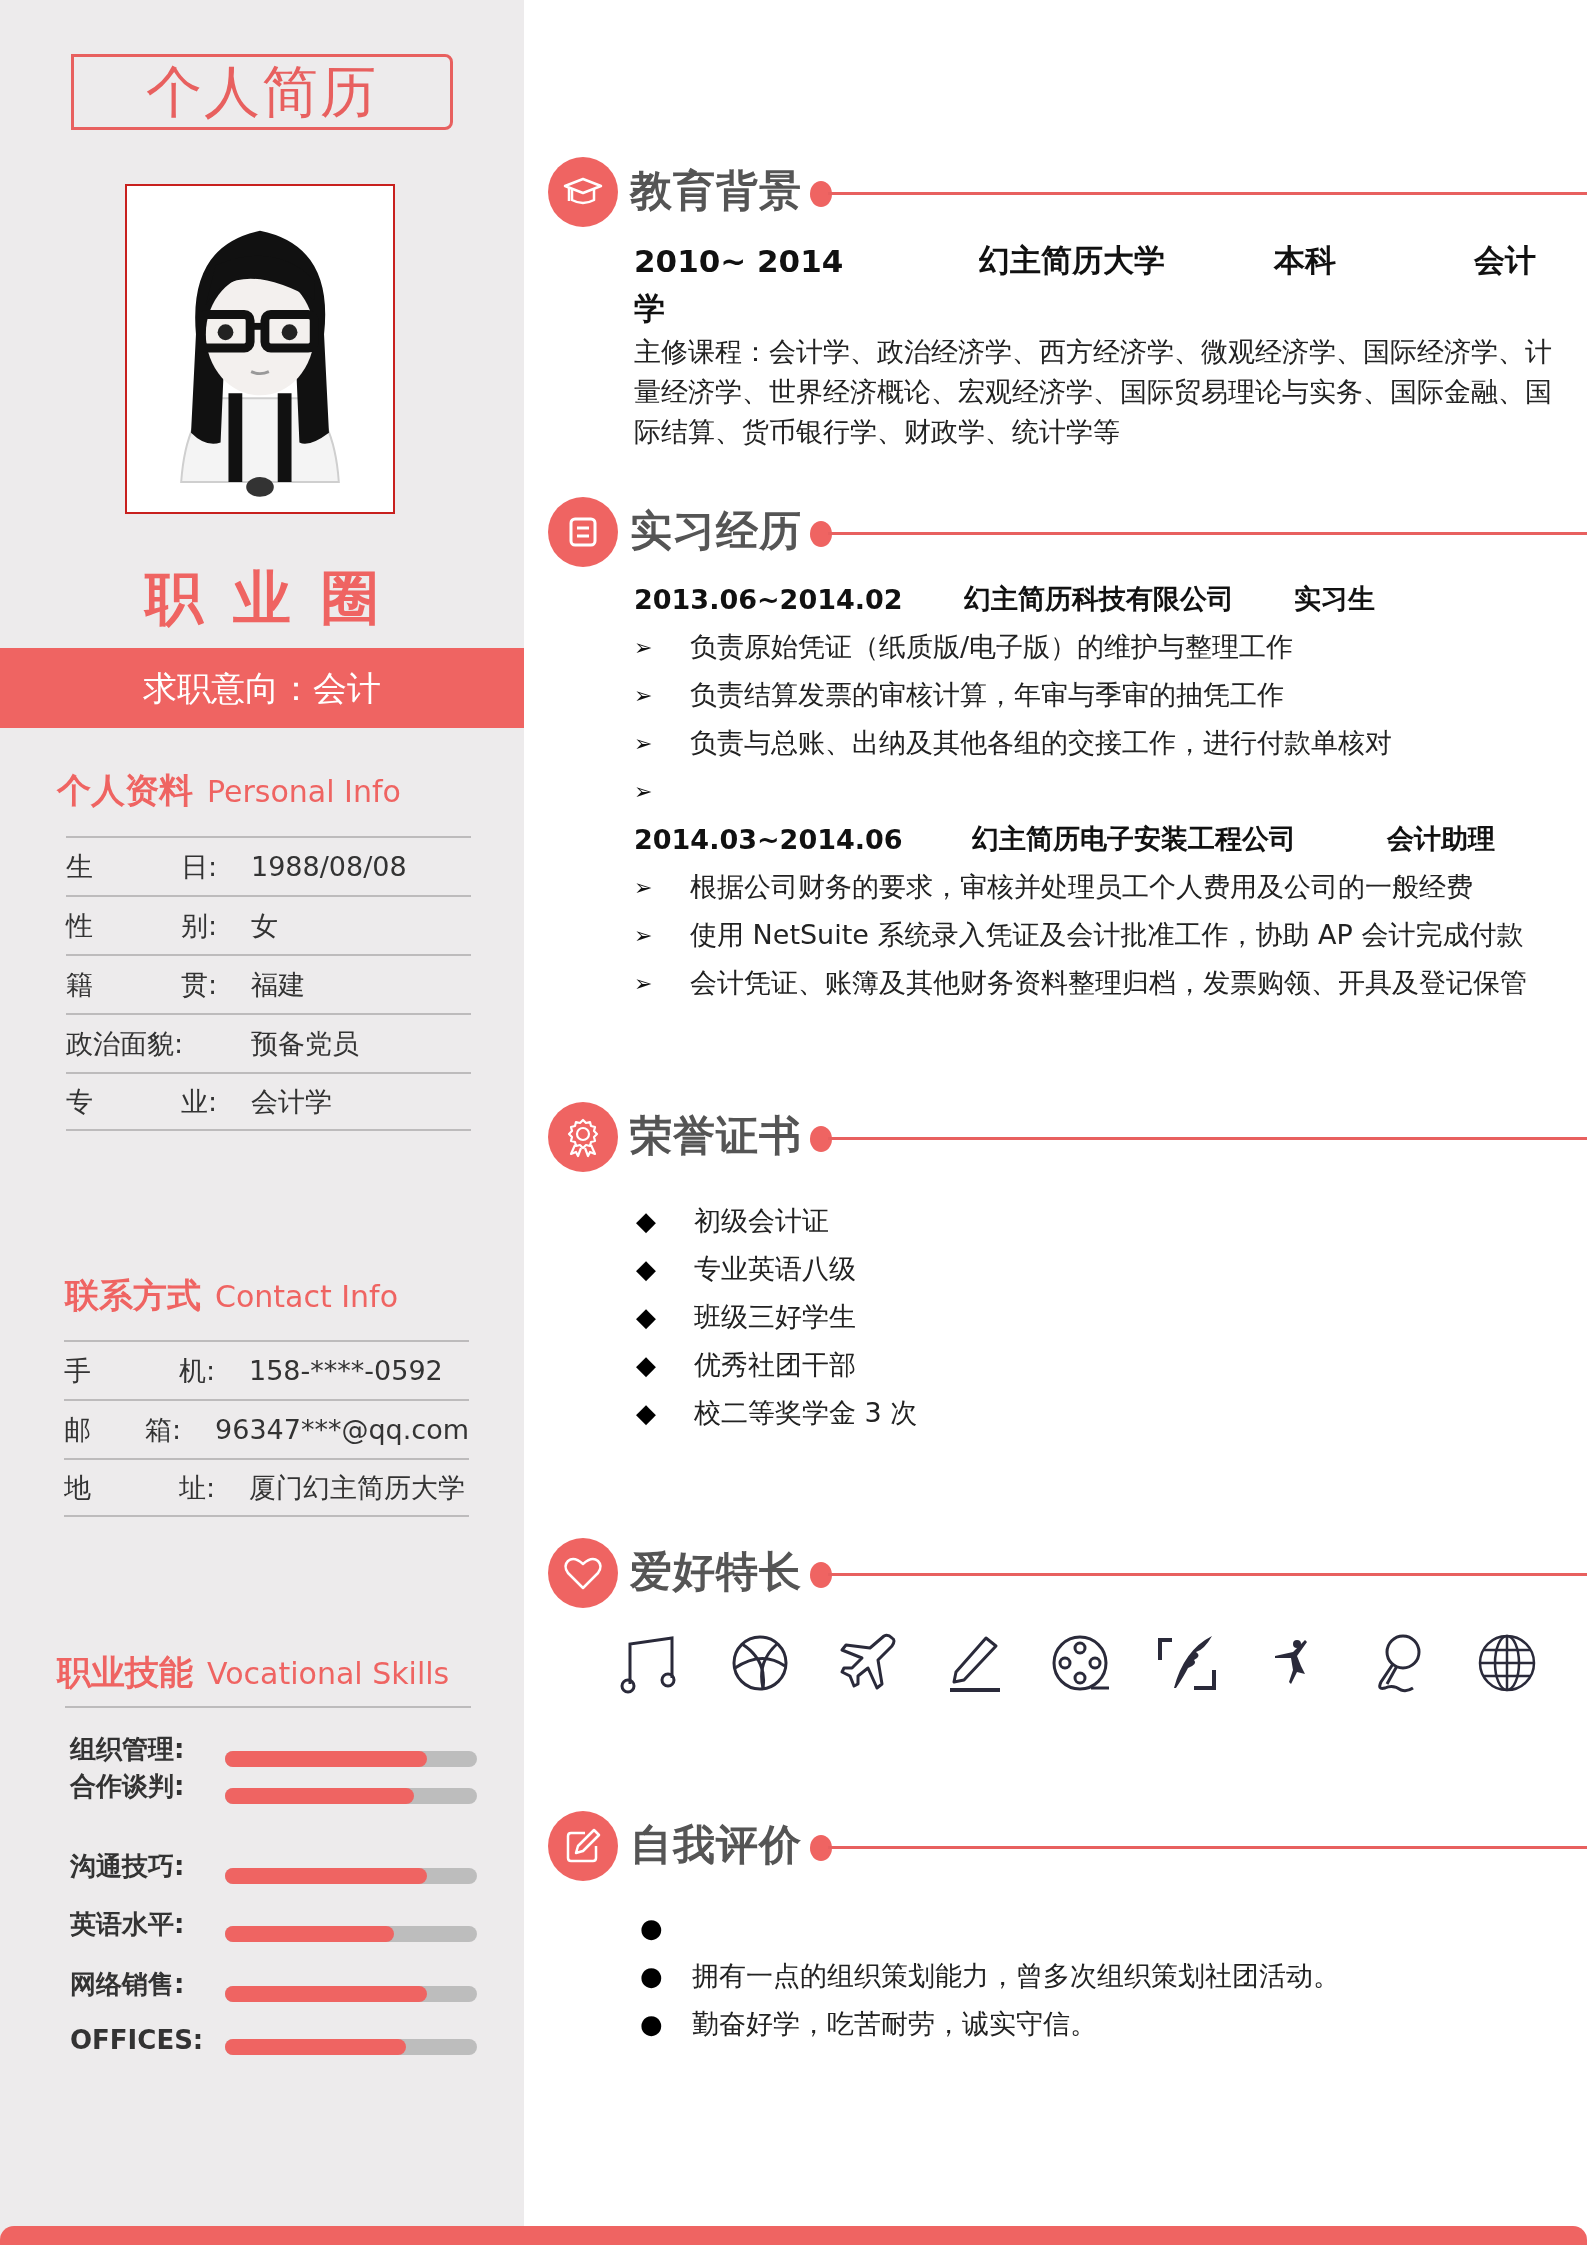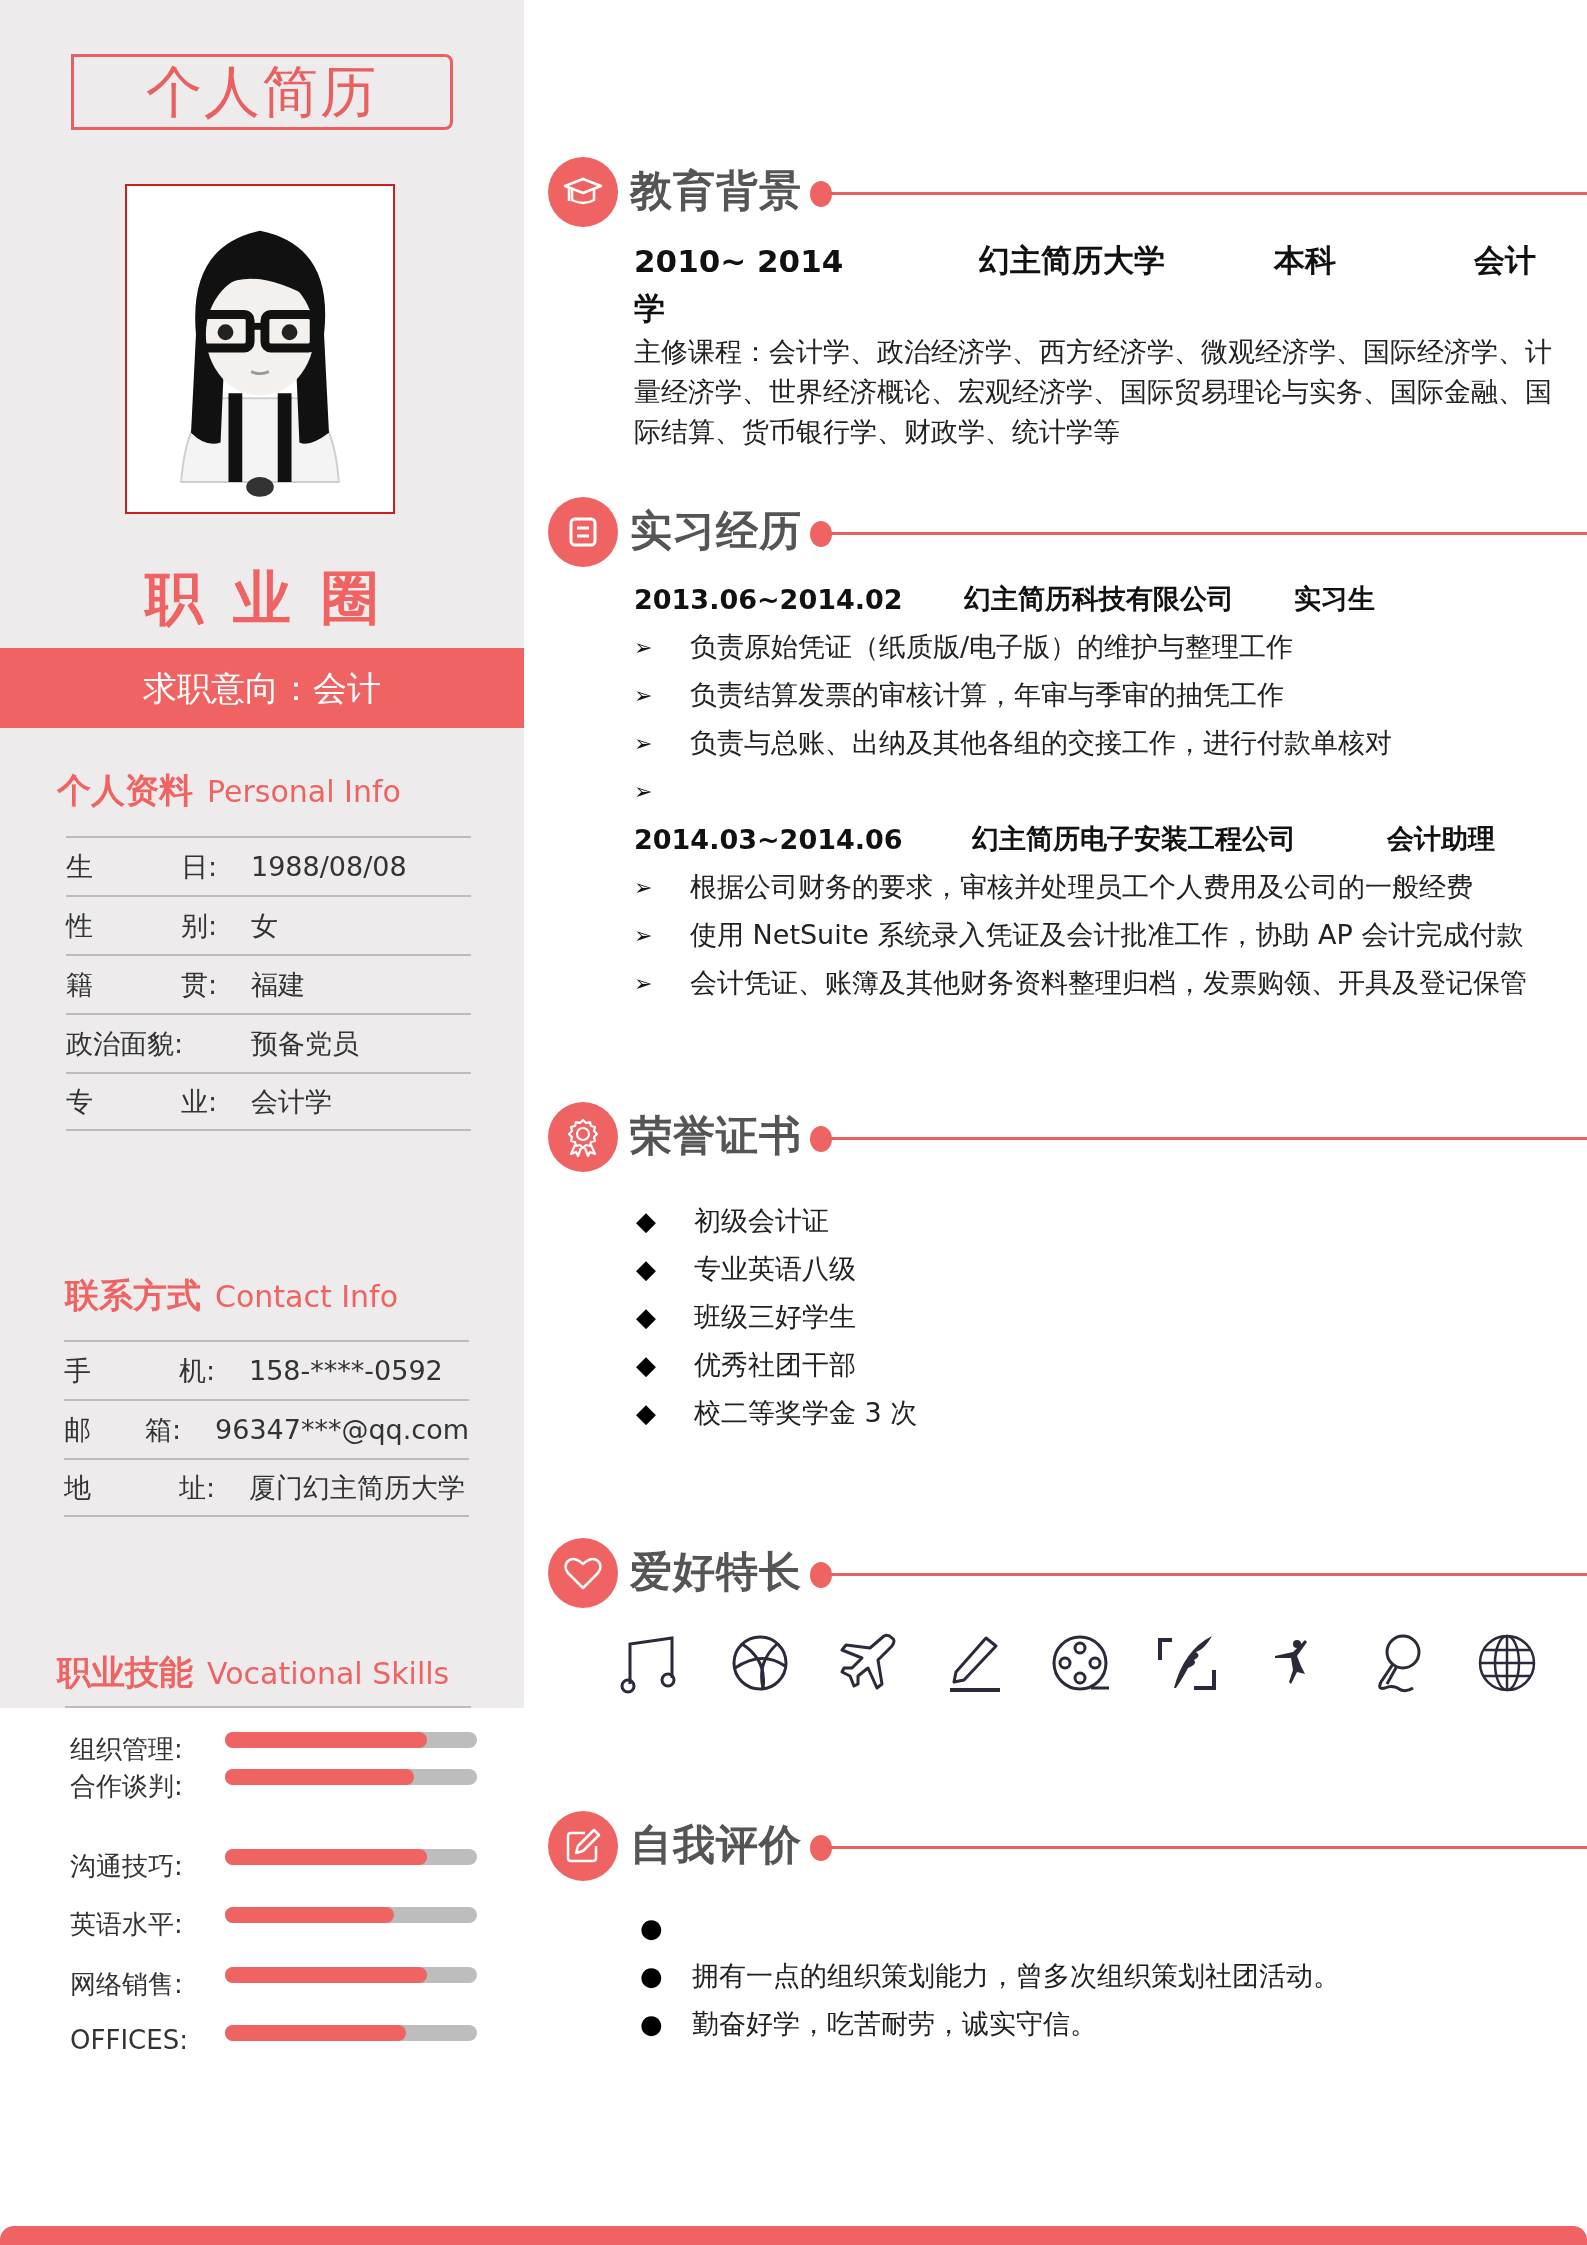--- a/index.html
+++ b/index.html
@@ -1,19 +1,19 @@
 <!DOCTYPE html>
 <html><head>
 <meta charset="utf-8">
 <style>
   * { box-sizing: border-box; margin: 0; padding: 0; }
   html, body { width: 1587px; height: 2245px; background: #ffffff; overflow: hidden; }
   body { position: relative; font-family: "DejaVu Sans", "Liberation Sans", sans-serif; color: #333; }
 
-  .sidebar { position: absolute; left: 0; top: 0; width: 524px; height: 1708px; background: #edebec; }
+  .sidebar { position: absolute; left: 0; top: 0; width: 524px; height: 2245px; background: #edebec; }
   .main { position: absolute; left: 524px; top: 0; width: 1063px; height: 2245px; background: #ffffff; }
   .footer-bar { position: absolute; left: 0; top: 2226px; width: 1587px; height: 30px; background: #ef6462; border-radius: 14px 14px 0 0; }
 
   
   .resume-title { position: absolute; left: 71px; top: 54px; width: 382px; height: 76px; border: 3px solid #e8605f; border-radius: 0 8px 8px 0; color: #e8605f; font-size: 56px; text-align: center; line-height: 70px; letter-spacing: 2px; }
   .photo { position: absolute; left: 125px; top: 184px; width: 270px; height: 330px; border: 2px solid #c8201e; background: #fff; overflow: hidden; }
   .photo svg { width: 100%; height: 100%; display: block; }
   .name { position: absolute; left: 0; top: 560px; width: 524px; text-align: center; font-size: 58px; font-weight: bold; color: #ef6462; letter-spacing: 30px; padding-left: 30px; }
   .objective-bar { position: absolute; left: 0; top: 648px; width: 524px; height: 80px; background: #ef6462; color: #fff; font-size: 34px; text-align: center; line-height: 80px; }
 
@@ -21,21 +21,21 @@
   .side-heading .cn { font-size: 34px; font-weight: bold; color: #ef6462; }
   .side-heading .en { font-size: 30px; color: #ef6462; margin-left: 14px; }
 
   .info-table { position: absolute; left: 66px; width: 405px; }
   .info-row { height: 59px; border-top: 2px solid #bdbbbc; display: flex; align-items: center; font-size: 27px; color: #333; }
   .info-row:last-child { border-bottom: 2px solid #bdbbbc; }
   .info-label { width: 185px; display: flex; justify-content: space-between; padding-right: 34px; white-space: nowrap; }
   .info-label.full { justify-content: flex-start; }
   .info-value { white-space: nowrap; }
 
-  .skill-row { position: absolute; left: 70px; display: flex; align-items: flex-start; }
+  .skill-row { position: absolute; left: 70px; display: flex; align-items: flex-end; font-weight: bold; }
   .skill-label { width: 155px; font-size: 26px; color: #333; white-space: nowrap; }
   .skill-track { width: 252px; height: 16px; border-radius: 8px; background: #bdbdbd; position: relative; margin-left: 0; }
   .skill-fill { position: absolute; left: 0; top: 0; height: 16px; border-radius: 8px; background: #ef6462; }
 
   
   .sec-head { position: absolute; left: 548px; width: 1040px; height: 70px; text-decoration: underline; }
   .sec-icon { position: absolute; left: 0; top: 0; width: 70px; height: 70px; border-radius: 50%; background: #ef6462; display: flex; align-items: center; justify-content: center; }
   .sec-icon svg { width: 44px; height: 44px; }
   .sec-title { position: absolute; left: 82px; top: 6px; font-size: 42px; font-weight: bold; color: #555; white-space: nowrap; letter-spacing: 1px; }
   .sec-dot { position: absolute; left: 262px; top: 24px; width: 22px; height: 26px; border-radius: 50%; background: #ef6462; }

